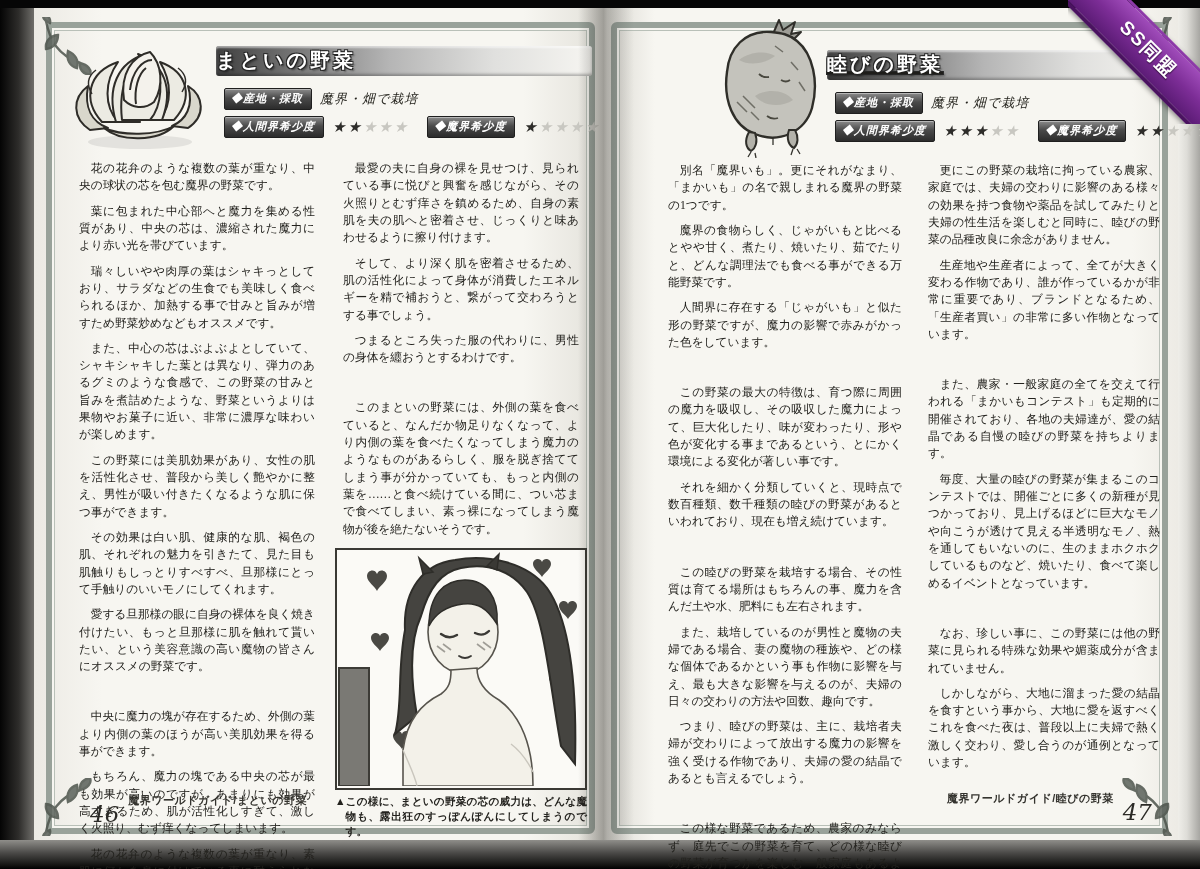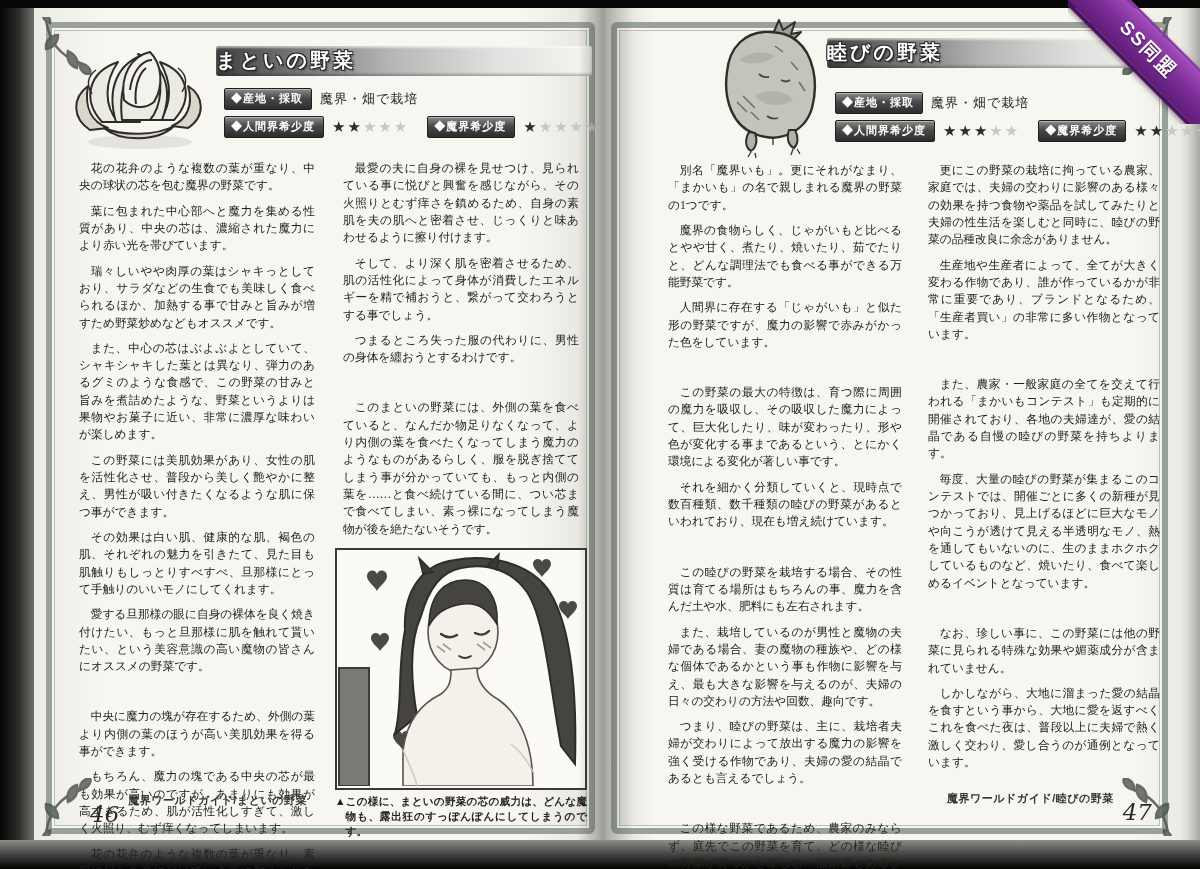--- a/index.html
+++ b/index.html
@@ -29,21 +29,21 @@
     box-shadow:inset 0 0 0 2px #f7f6f1, inset 0 0 0 3px #b9c0b8;}
   .page-left .frame{left:12px;top:14px;right:8px;bottom:6px;}
   .page-right .frame{left:8px;top:14px;right:10px;bottom:6px;}
   
   .banner{position:absolute;height:30px;border-radius:3px;
     background:linear-gradient(90deg,#3f3f3f 0%,#6e6e6e 18%,#b5b5b5 46%,#e0e0de 74%,#f6f5f1 100%);
     box-shadow:inset 0 2px 2px rgba(255,255,255,.55), inset 0 -2px 3px rgba(0,0,0,.28);}
   .banner .title{display:block;line-height:29px;
     font-size:20px;font-weight:bold;letter-spacing:3px;color:#fff;
     text-shadow:1px 1px 0 #262626,-1px -1px 0 #262626,1px -1px 0 #262626,-1px 1px 0 #262626,2px 2px 2px rgba(0,0,0,.45);}
-  .spec-row{position:absolute;display:flex;align-items:center;gap:8px;}
+  .spec-row{position:absolute;display:flex;align-items:center;gap:8px;font-style:italic;}
   .badge{display:inline-block;padding:2px 8px 3px 6px;border:1px solid #1f1f1f;border-radius:2px;
     background:linear-gradient(180deg,#8c8c8c 0%,#4a4a4a 45%,#2c2c2c 100%);
     box-shadow:inset 0 1px 0 rgba(255,255,255,.4);
     color:#fff;font-family:"Liberation Sans",sans-serif;font-size:11px;font-weight:bold;letter-spacing:1px;white-space:nowrap;}
   .spec-value{font-size:13px;color:#26251f;letter-spacing:1px;}
   .stars{font-size:15px;letter-spacing:2px;line-height:1;white-space:nowrap;}
   .stars .sf{color:#2e2d2a;}
   .stars .se{color:#c8c7c1;}
   
   .col{position:absolute;font-size:11.7px;line-height:1.48;text-align:justify;
@@ -220,21 +220,21 @@
     <g stroke="#49483f" stroke-width="1.8" fill="none">
       <path d="M44,58 q4,4 10,3 M66,64 q5,3 9,0 M52,100 q5,4 11,2"></path>
     </g>
     <path d="M34,116 c-5,9 -3,16 2,19 c5,-3 7,-10 4,-18 z" fill="#b3b2aa" stroke="#2f2e29" stroke-width="2"></path>
     <path d="M74,114 c-3,9 0,16 5,18 c4,-4 5,-11 1,-18 z" fill="#b3b2aa" stroke="#2f2e29" stroke-width="2"></path>
     <g stroke="#35342e" stroke-width="1.3" fill="none">
       <path d="M36,136 l-3,5 M40,137 l1,5 M78,133 l-2,6 M82,133 l3,5 M58,122 l0,7"></path>
     </g>
   </svg>
 
-  <div class="banner" style="left:224px;top:30px;width:340px;">
+  <div class="banner" style="left:224px;top:42px;width:340px;text-decoration:underline;">
     <span class="title">睦びの野菜</span>
   </div>
   <div class="spec-row" style="left:232px;top:84px;">
     <span class="badge">◆産地・採取</span>
     <span class="spec-value">魔界・畑で栽培</span>
   </div>
   <div class="spec-row" style="left:232px;top:112px;">
     <span class="badge">◆人間界希少度</span>
     <span class="stars"><span class="sf">★★★</span><span class="se">★★</span></span>
     <span class="badge" style="margin-left:10px;">◆魔界希少度</span>

